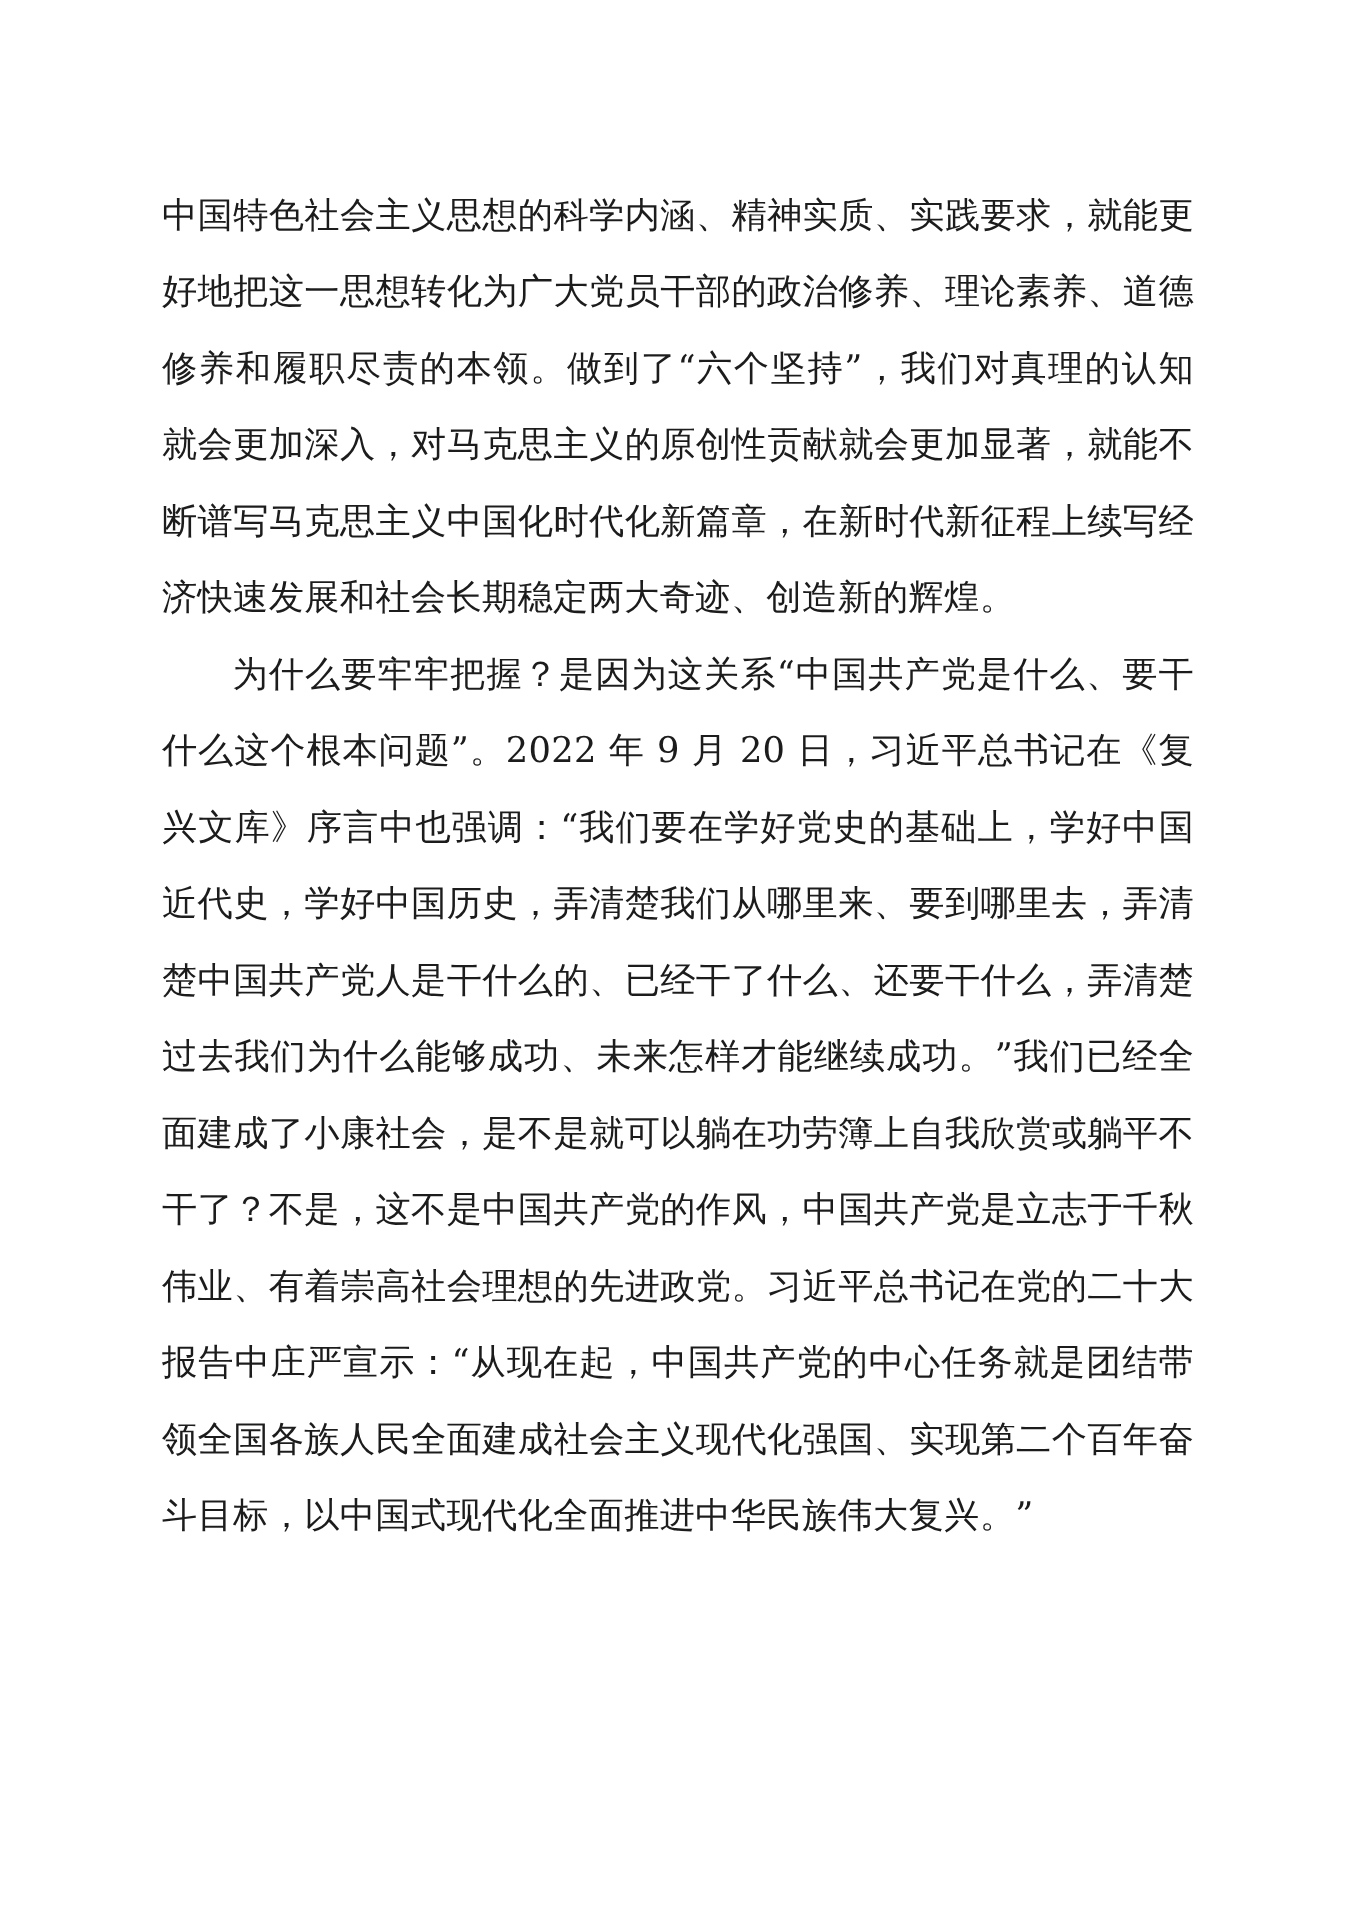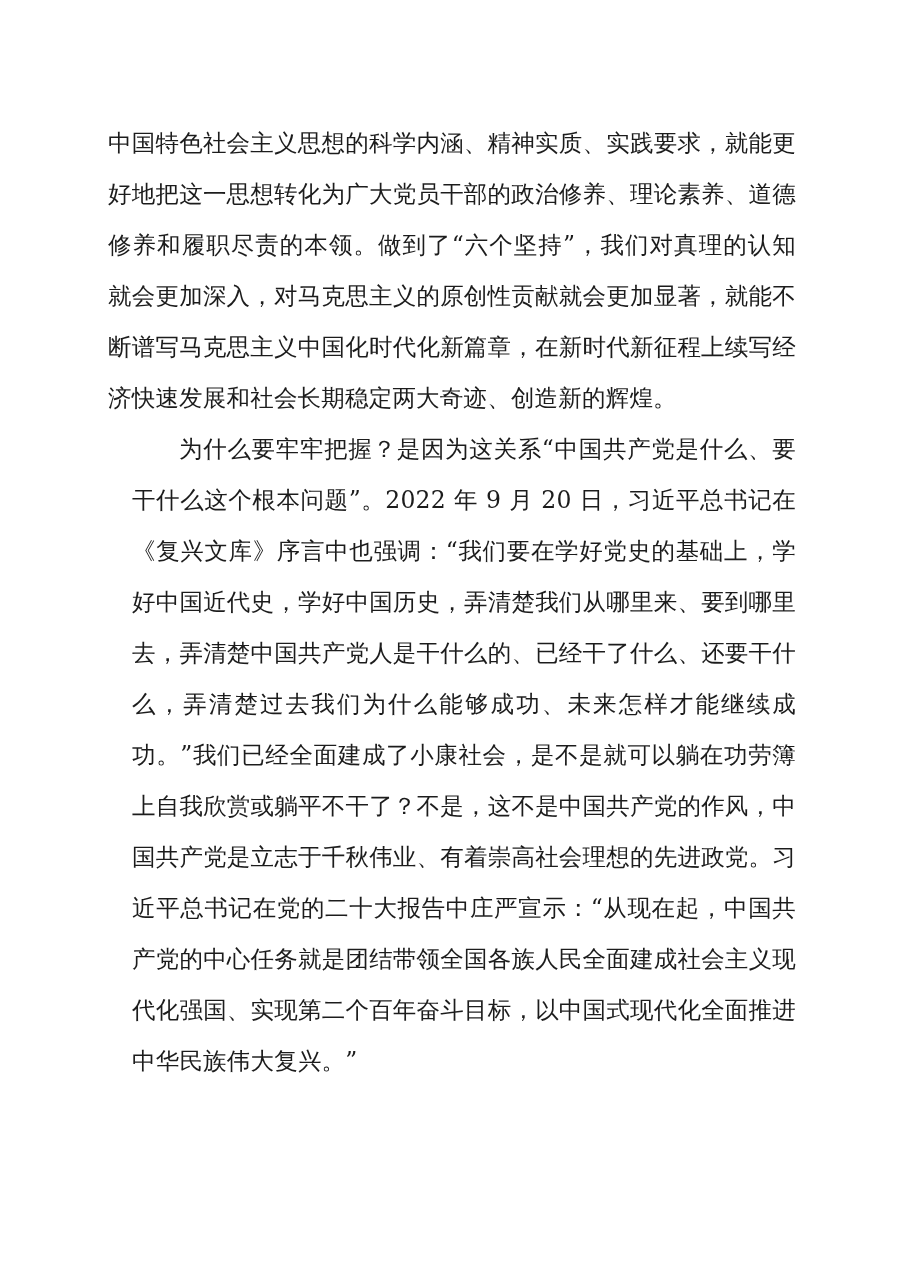--- a/index.html
+++ b/index.html
@@ -30,21 +30,20 @@
     text-justify: inter-ideograph;
     letter-spacing: 0.2px;
     color: #1c1c1c;
   }
   p {
     margin: 0;
     padding: 0;
   }
   .para-indent {
     text-indent: 2em;
-    margin-left: 24px;
   }
   .para-cont {
     text-indent: 0;
   }
   .heading-para {
     text-indent: 2em;
     font-weight: bold;
     letter-spacing: 0.3px;
   }
   .page-number {

